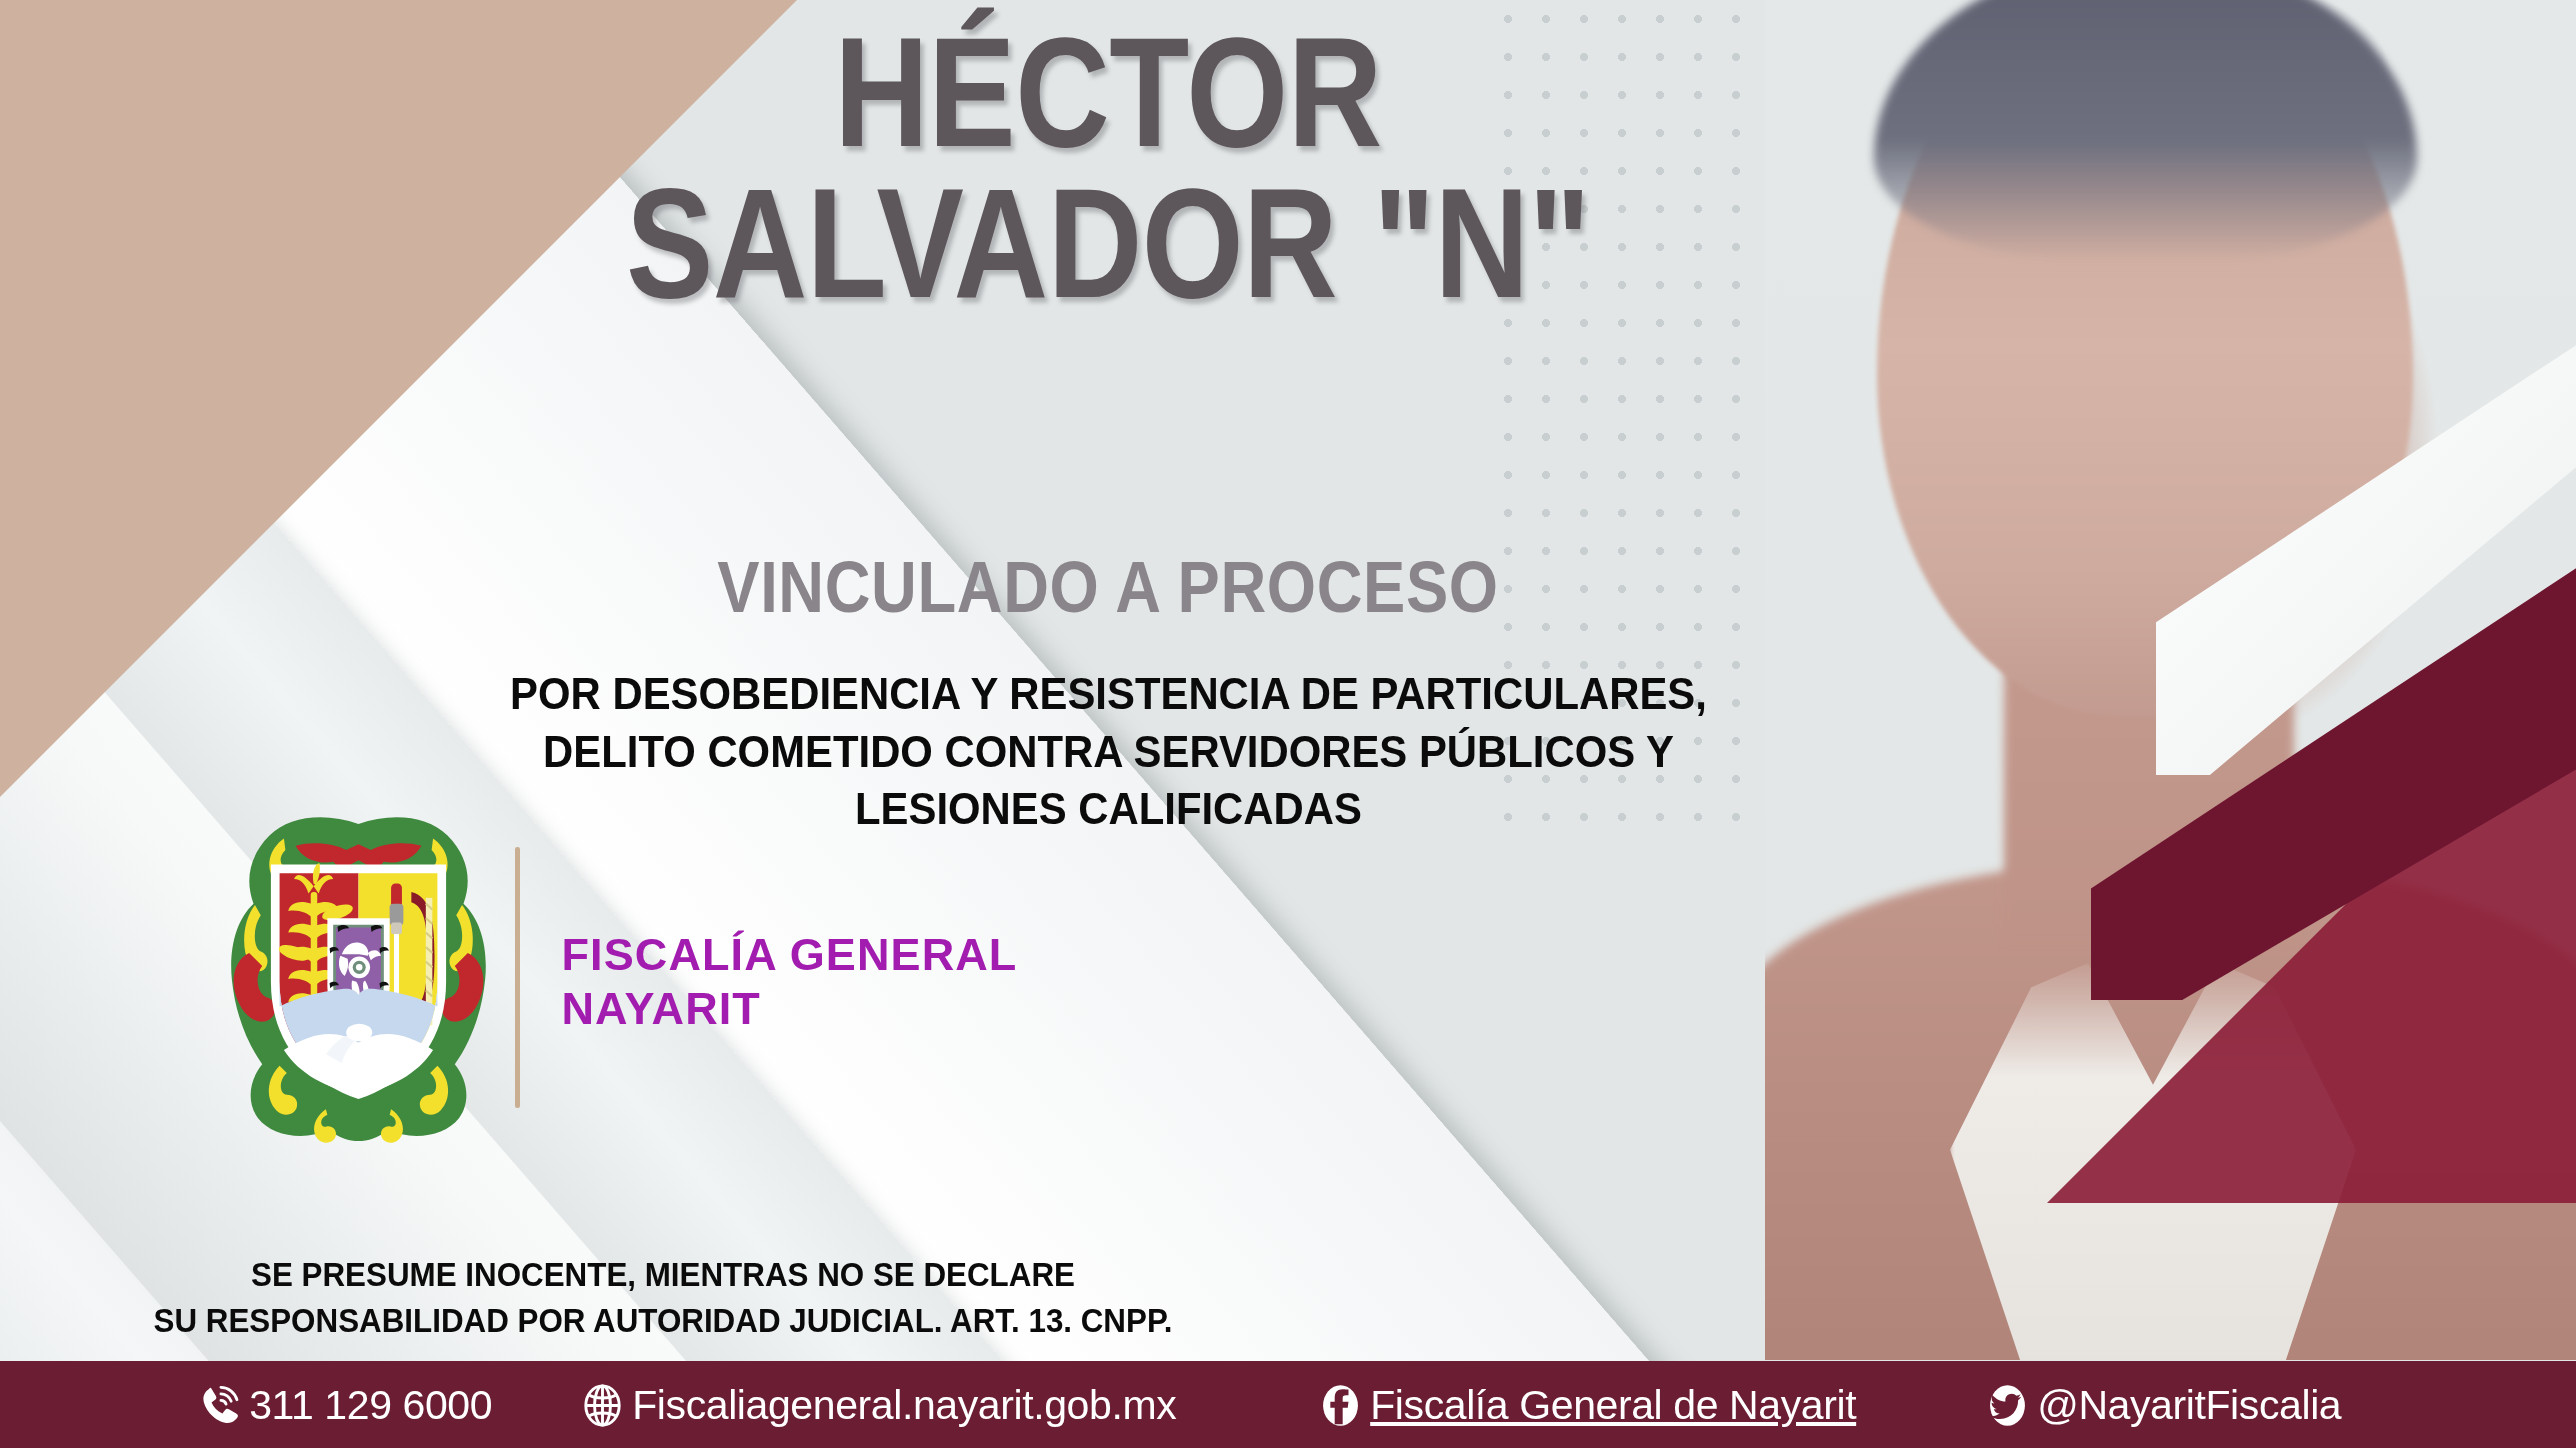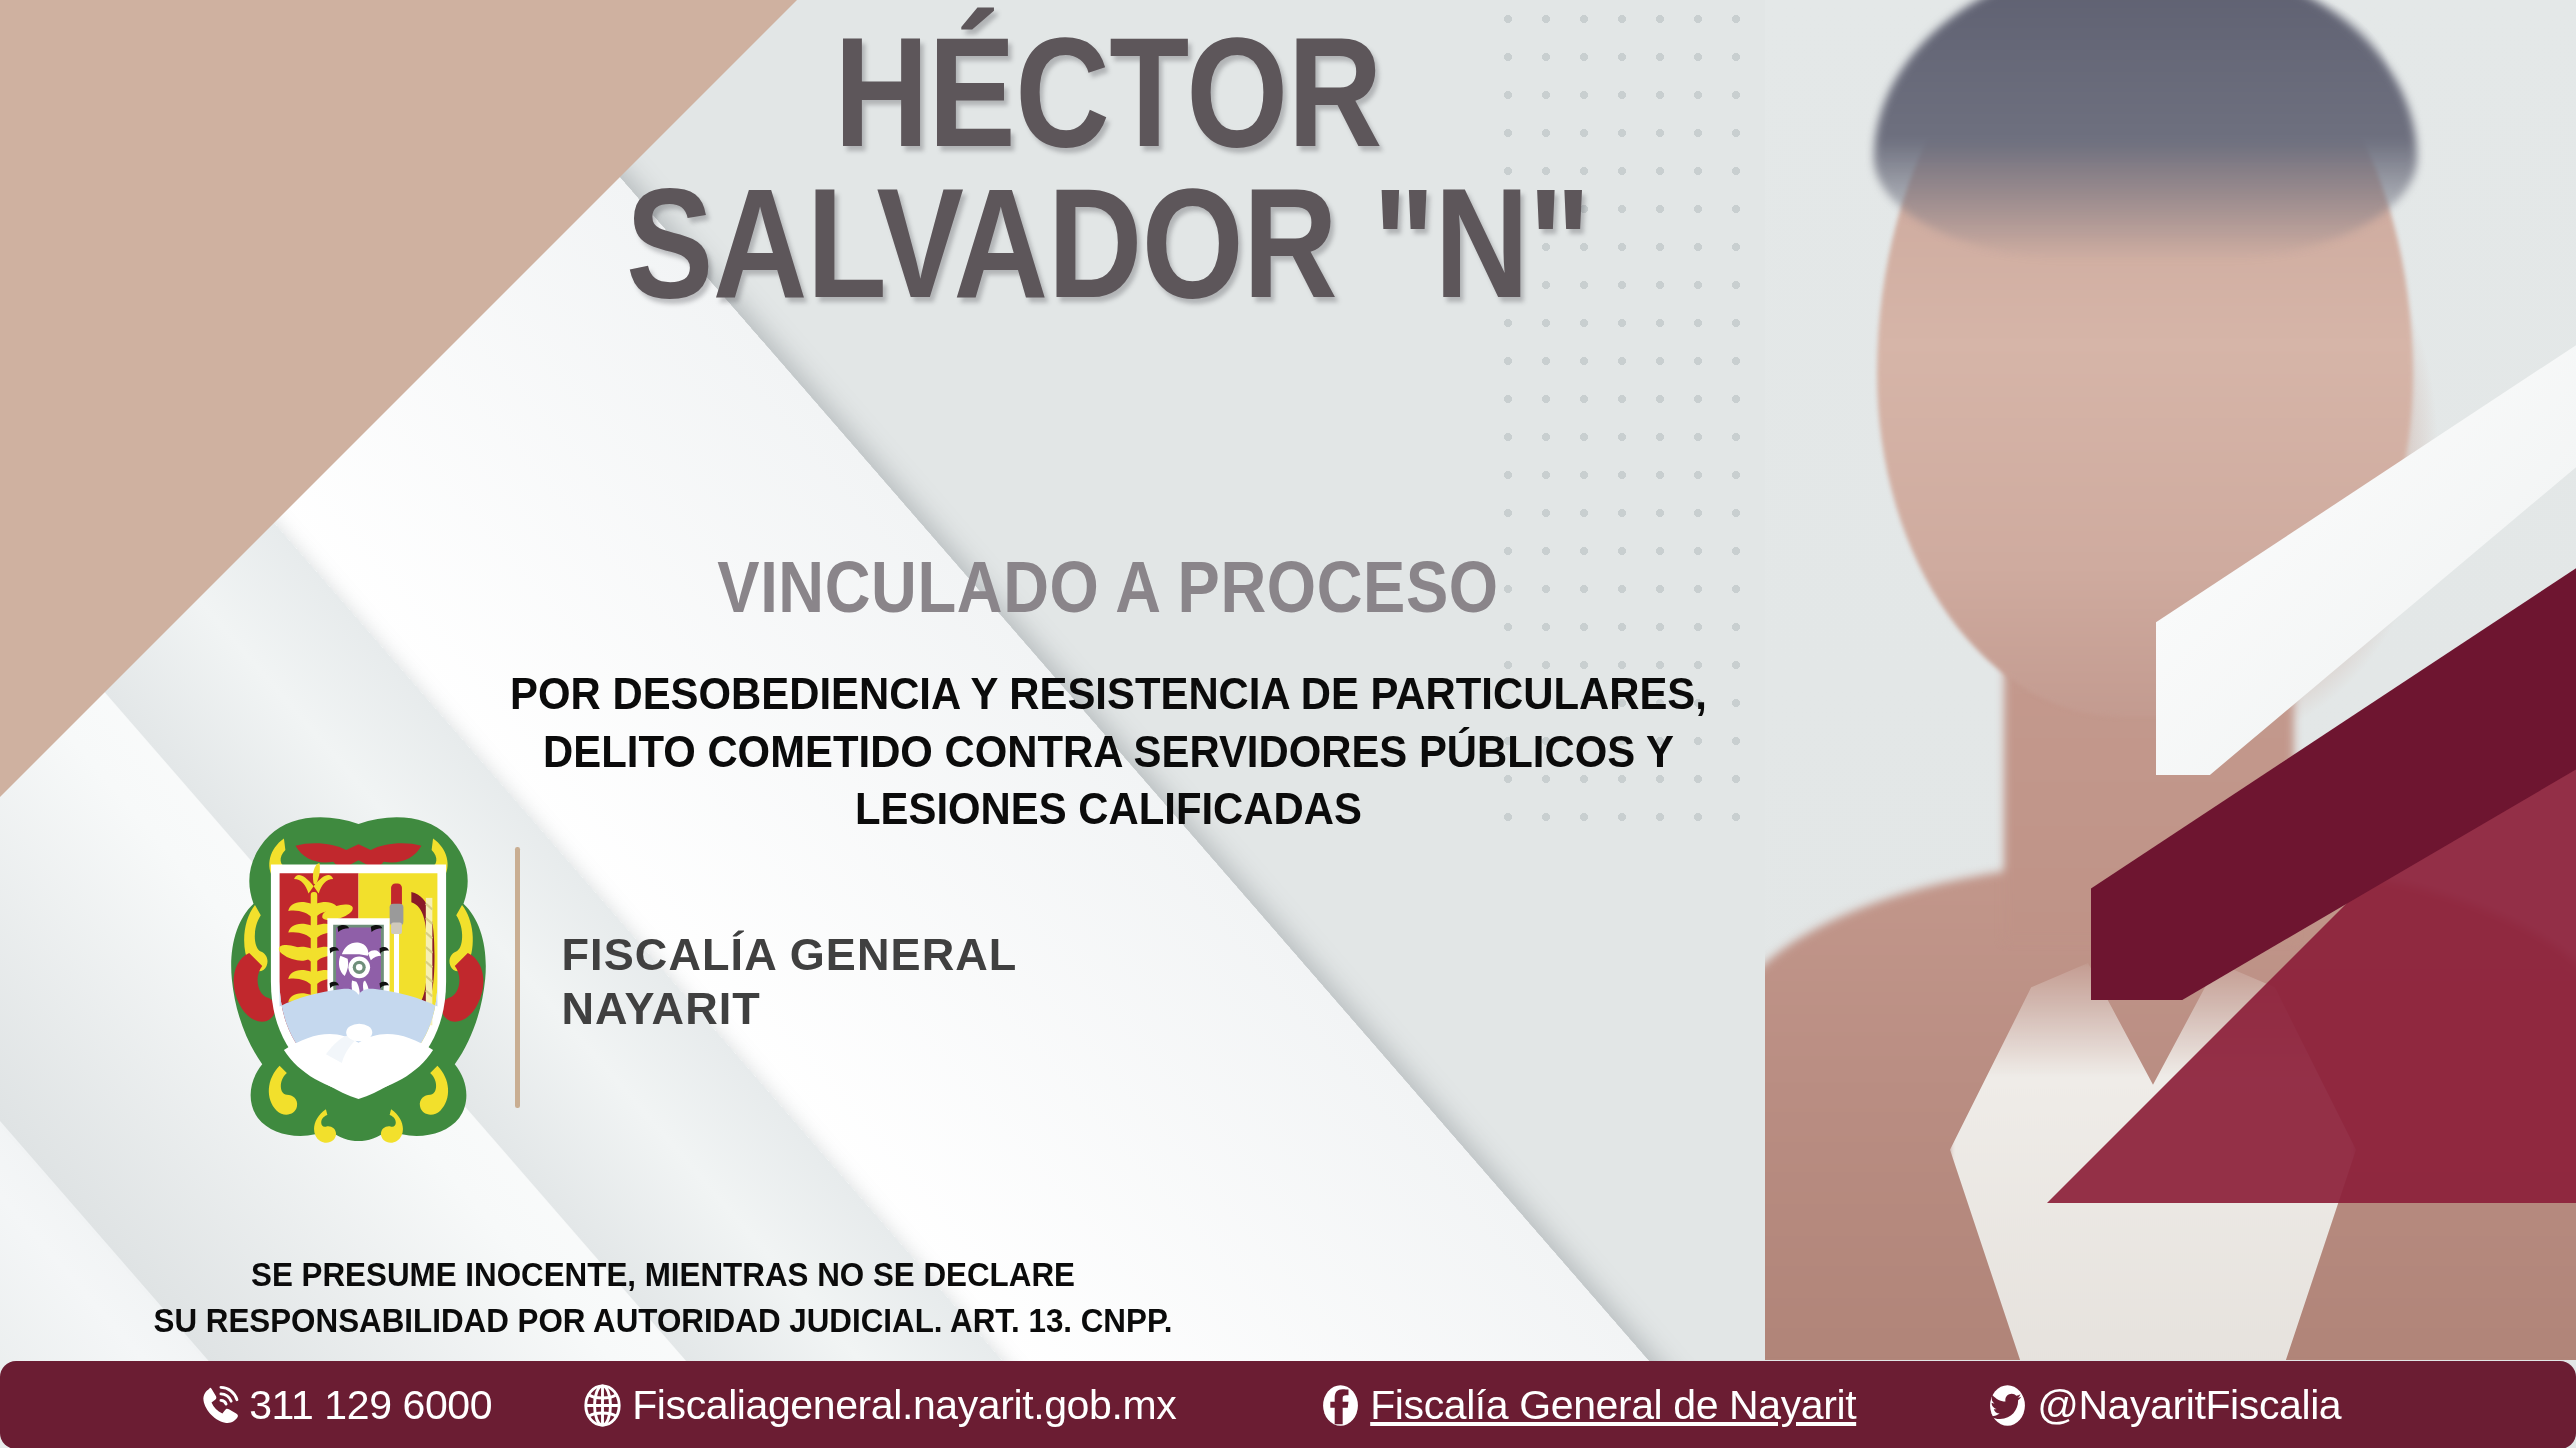--- a/index.html
+++ b/index.html
@@ -196,21 +196,21 @@
     gap:0;
   }
   .emblem{width:283px;height:333px;display:block;}
   .org-divider{
     width:5px; height:261px;
     background:#c9ae92;
     margin:0 42px 0 14.5px;
     border-radius:2.2px;
   }
   .org-name{
-    color:#404040;
+    color:#a21caf;
     font-weight:bold;
     font-size:45px;
     line-height:1.18;
     letter-spacing:1.1px;
     white-space:nowrap;
     margin-top:8px;
   }
   .org-name span{display:block;}
 
   .disclaimer{
@@ -228,21 +228,20 @@
   .disclaimer span{display:block;white-space:nowrap;}
 
   
   .footer{
     position:absolute;
     left:0; bottom:0;
     width:100%; height:88px;
     background:#6b1d33;
     display:flex;
     align-items:center;
-    border-radius:16px;
   }
   .f-item{
     display:flex;
     align-items:center;
     color:#ffffff;
     font-size:41px;
     font-weight:normal;
     letter-spacing:-0.4px;
     white-space:nowrap;
   }

